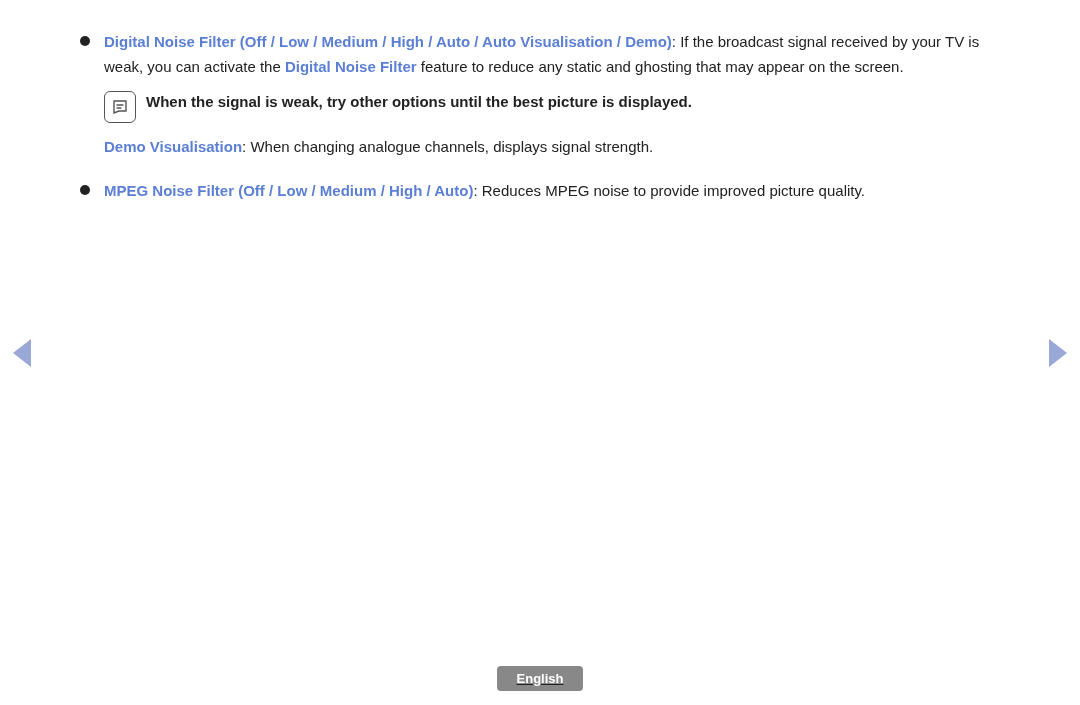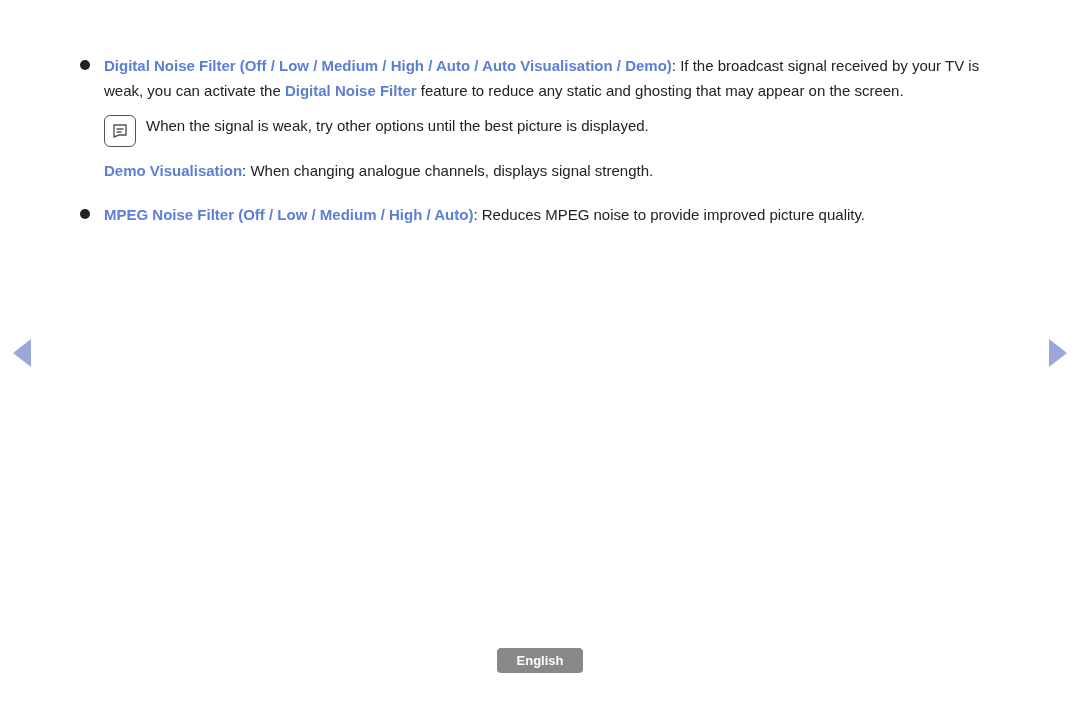--- a/index.html
+++ b/index.html
@@ -23,21 +23,20 @@
       width: 100%;
       height: 100%;
       position: relative;
       display: flex;
       flex-direction: column;
     }
 
     .content-area {
       flex: 1;
       padding: 30px 60px 20px 80px;
-      margin-top: 24px;
     }
 
     .bullet-list {
       list-style: none;
       padding: 0;
     }
 
     .bullet-item {
       display: flex;
       align-items: flex-start;
@@ -62,20 +61,21 @@
     .link-blue {
       color: #5b7fd4;
       font-weight: bold;
       text-decoration: none;
     }
 
     .note-box {
       display: flex;
       align-items: flex-start;
       margin: 10px 0 12px 0;
+      font-weight: bold;
     }
 
     .note-icon {
       width: 32px;
       height: 32px;
       border: 1.5px solid #555;
       border-radius: 6px;
       display: flex;
       align-items: center;
       justify-content: center;
@@ -130,21 +130,22 @@
     .arrow-right-shape {
       border-top: 14px solid transparent;
       border-bottom: 14px solid transparent;
       border-left: 18px solid #9aa8d8;
     }
 
     .bottom-bar {
       display: flex;
       justify-content: center;
       align-items: center;
-      padding-bottom: 32px;
+      padding-bottom: 14px;
+      text-decoration: underline;
     }
 
     .lang-button {
       background: #888;
       color: #fff;
       font-size: 13px;
       font-weight: bold;
       padding: 5px 20px;
       border-radius: 4px;
       border: none;

